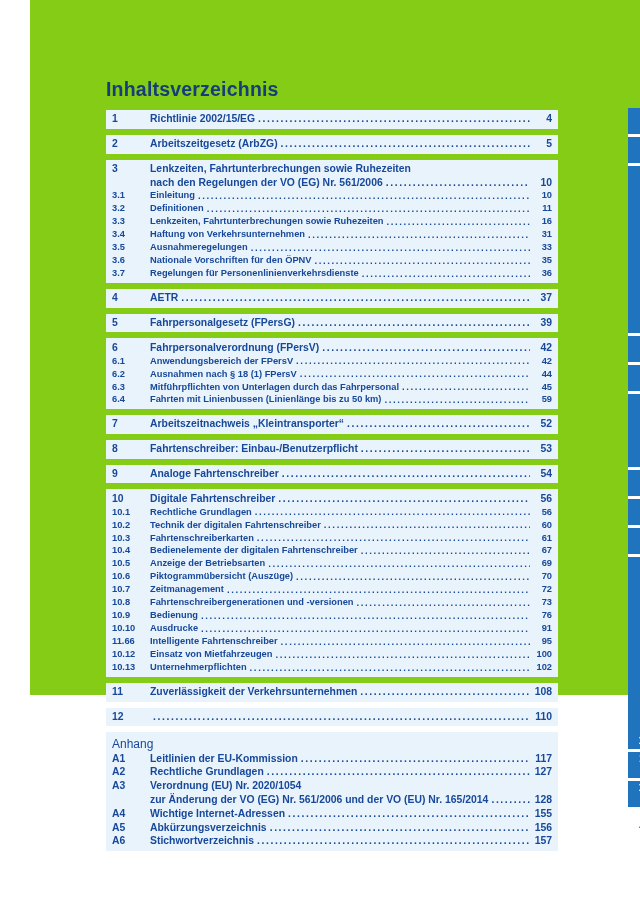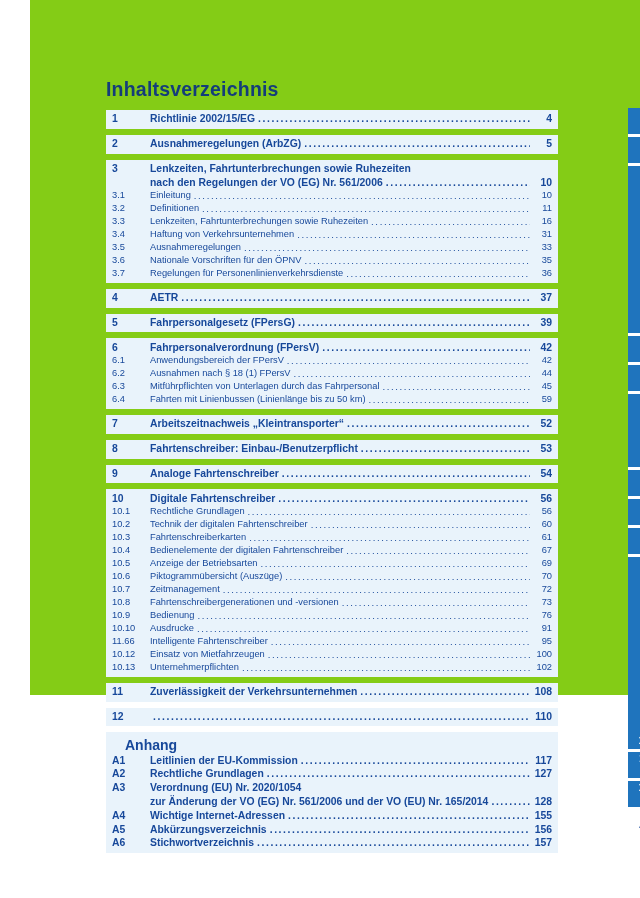--- a/index.html
+++ b/index.html
@@ -46,21 +46,21 @@
     line-height: 1.0;
   }
   .row .num {
     width: 38px;
     flex: 0 0 38px;
     white-space: nowrap;
   }
   .row .txtwrap {
     flex: 1 1 auto;
     display: flex;
-    align-items: flex-start;
+    align-items: center;
     min-width: 0;
   }
   .row .txt {
     white-space: nowrap;
   }
   .row .dots {
     flex: 1 1 auto;
     overflow: hidden;
     white-space: nowrap;
     margin: 0 2px 0 3px;
@@ -76,40 +76,40 @@
   }
   
   .row.lvl1 {
     font-weight: bold;
     font-size: 10.4px;
   }
   .row.lvl1 .dots {
     font-size: 10.4px;
   }
   .row.sub {
-    font-weight: normal;
+    font-weight: bold;
     font-size: 9.3px;
   }
   
   .band {
     background: #e9f3fb;
   }
   .group {
     padding: 2.5px 0 2.5px 0;
   }
   .grouprow {
     padding: 1.7px 6px 1.7px 6px;
   }
   .spacer6 { height: 6px; }
   
   .anhang-label {
-    font-weight: bold;
-    font-size: 14px;
+    font-weight: normal;
+    font-size: 12px;
     color: #17489a;
-    padding: 2px 6px 1px 19px;
+    padding: 2px 6px 1px 6px;
   }
   
   .tabs {
     position: absolute;
     right: 8px;
     top: 108px;
     width: 34px;
   }
   .tab {
     width: 34px;
@@ -164,21 +164,21 @@
             <span class="dots">........................................................................................................................................................................................................</span>
             <span class="pg">4</span>
           </span>
         </div>
       </div>
       <div class="spacer6"></div>
       <div class="group band">
         <div class="row grouprow lvl1">
           <span class="num">2</span>
           <span class="txtwrap">
-            <span class="txt">Ausnahmeregelungen (ArbZG)</span>
+            <span class="txt">Arbeitszeitgesetz (ArbZG)</span>
             <span class="dots">........................................................................................................................................................................................................</span>
             <span class="pg">5</span>
           </span>
         </div>
       </div>
       <div class="spacer6"></div>
       <div class="group band">
         <div class="row grouprow lvl1">
           <span class="num">3</span>
           <span class="txtwrap">

